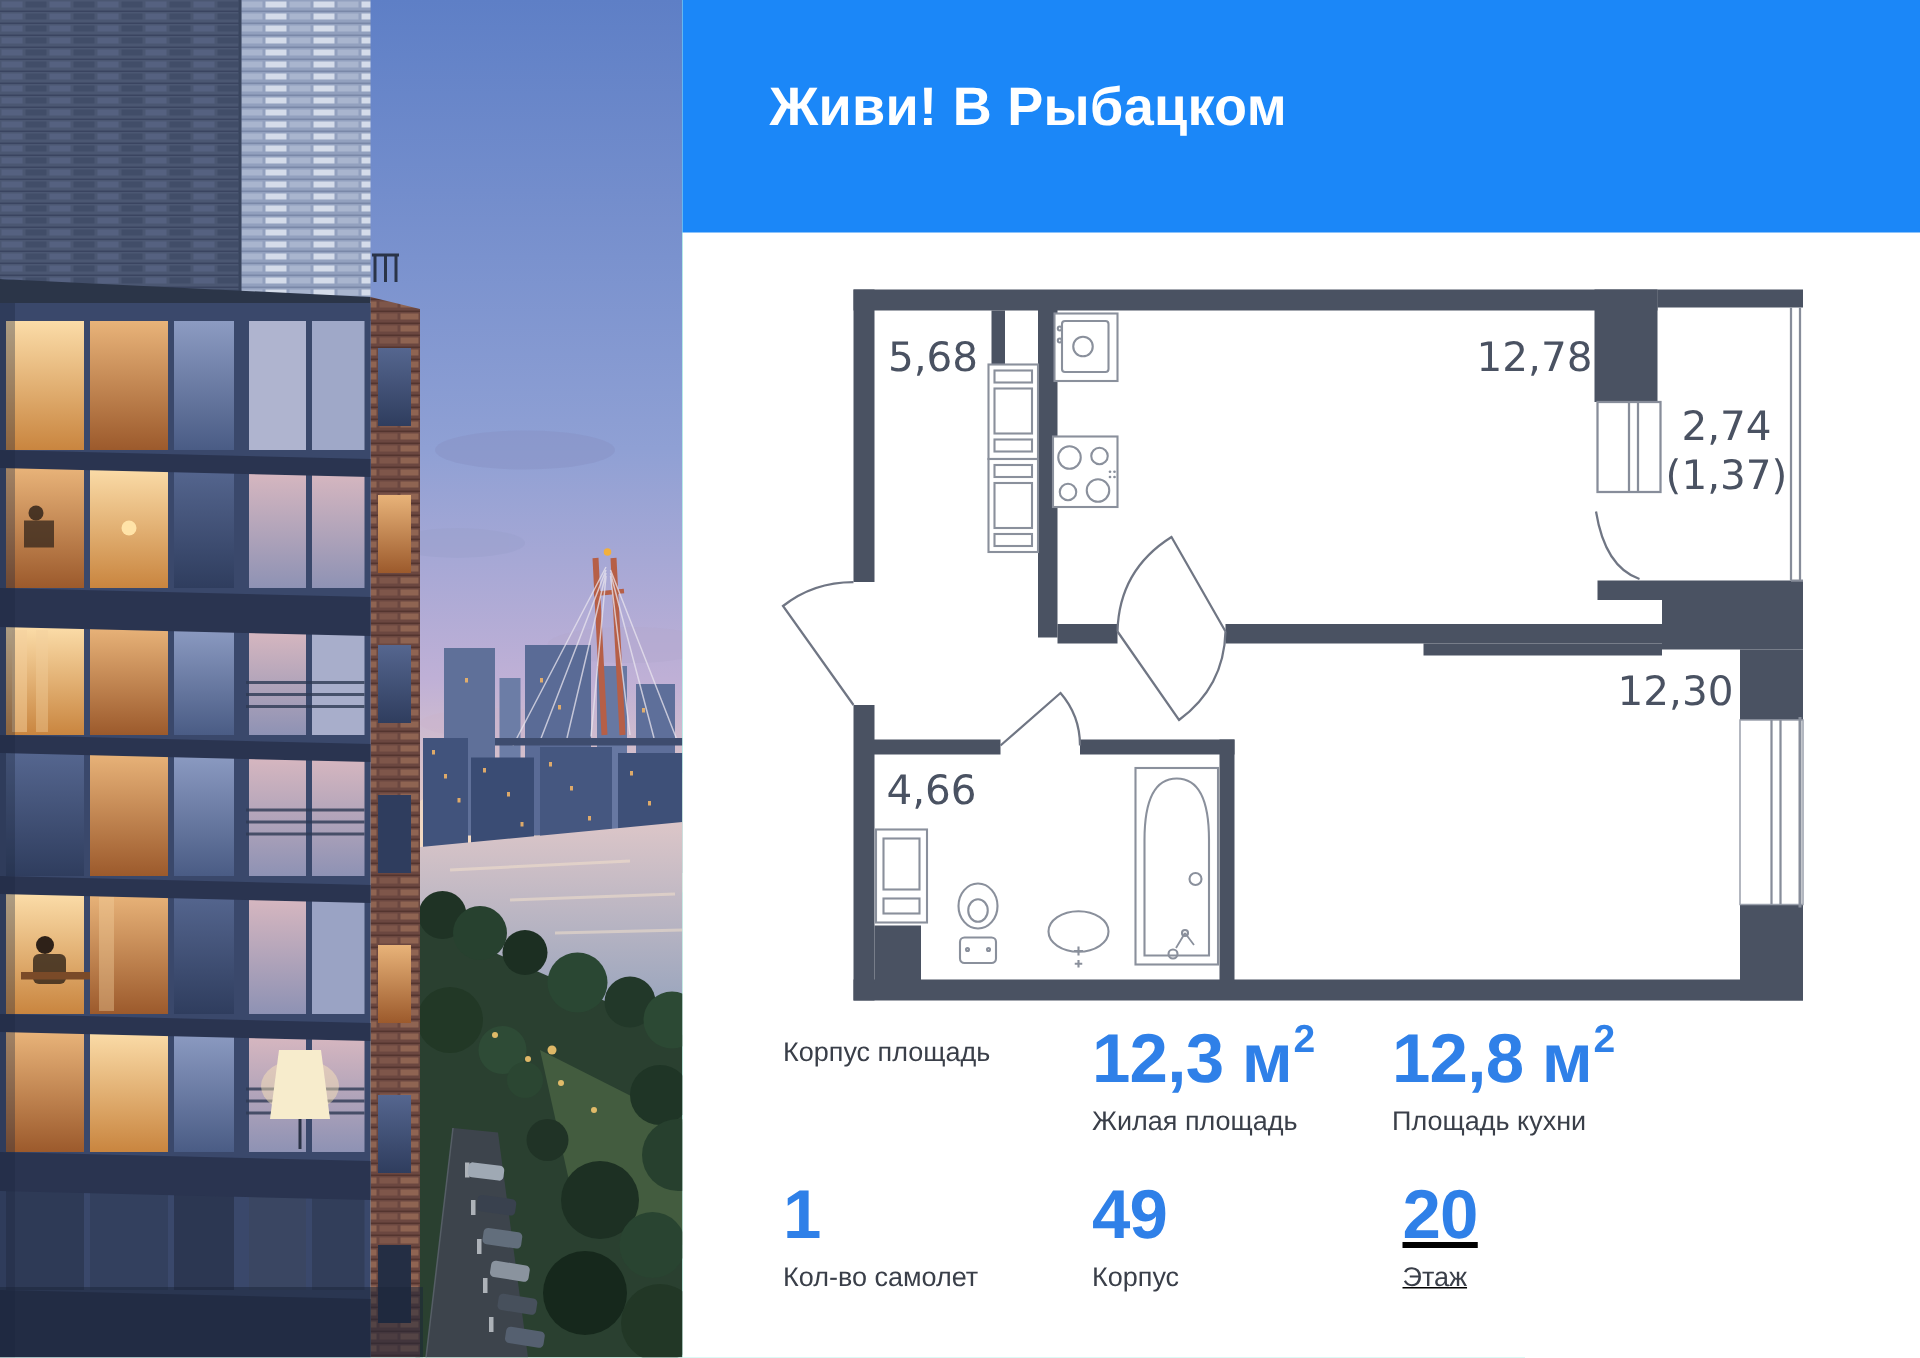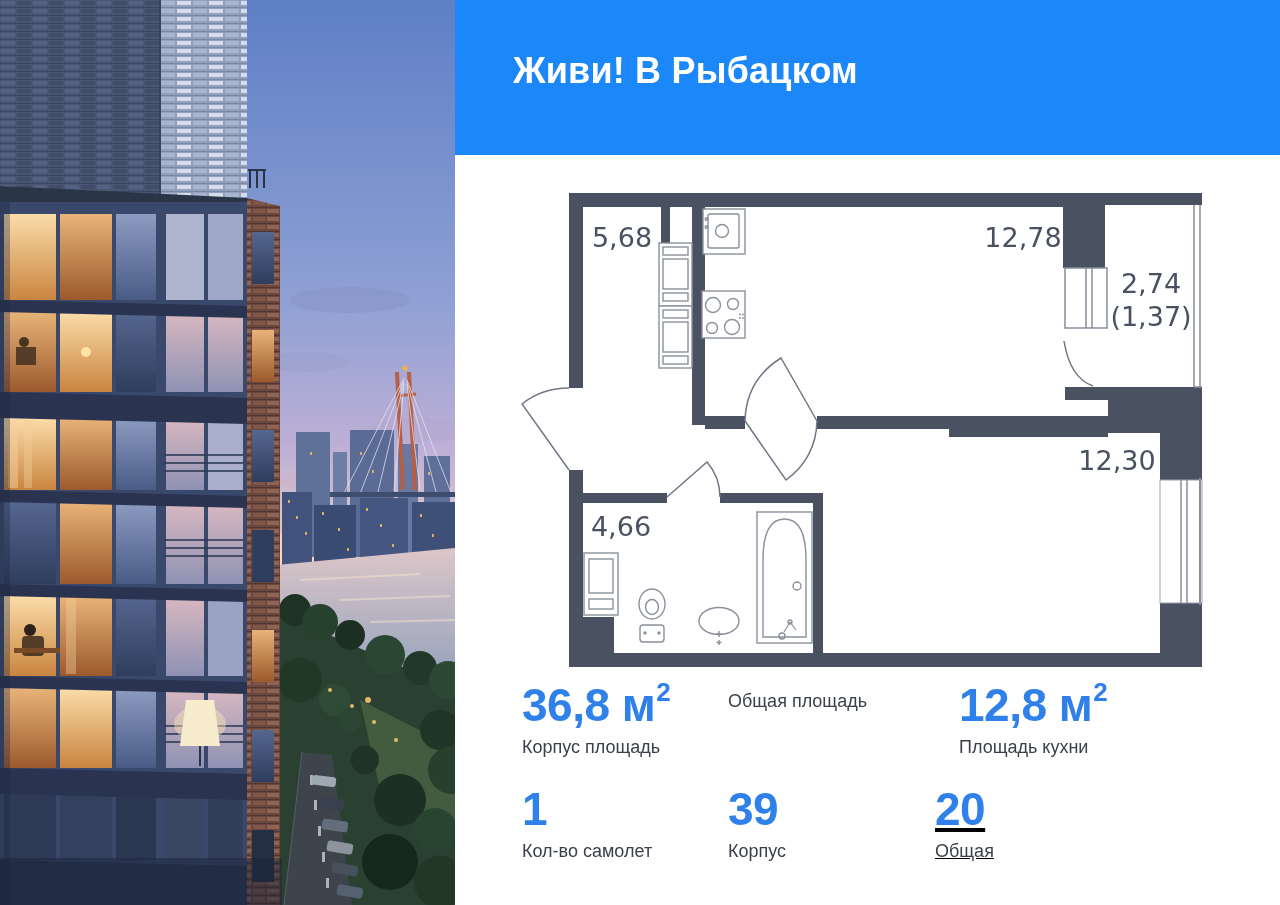--- a/index.html
+++ b/index.html
@@ -14,21 +14,21 @@
   #logo{position:absolute;right:54px;top:44px;display:flex;align-items:center;gap:13px;height:56px;}
   #logo-text{font-size:55px;font-weight:600;color:#fff;letter-spacing:-1.5px;line-height:1;}
   
   #plan{position:absolute;left:50px;top:185px;}
   #plan text{font-family:"DejaVu Sans","Liberation Sans",sans-serif;font-size:27px;font-weight:500;fill:#4A5262;}
   
   .stat{position:absolute;width:200px;}
   .stat .v{font-size:46px;font-weight:700;line-height:1;letter-spacing:-.5px;white-space:nowrap;}
   .stat .v sup{font-size:26px;position:relative;top:-4px;vertical-align:super;margin-left:1px;}
   .stat .lbl{margin-top:9px;font-size:18px;color:#3A3F49;}
-  .s1{left:67px;top:682px;} .s2{left:273px;top:682px;} .s3{left:504px;top:682px;}
+  .s1{left:67px;top:682px;} .s2{left:273px;top:682px;} .s3{left:473px;top:682px;}
   .s4{left:67px;top:786px;} .s5{left:273px;top:786px;} .s6{left:480px;top:786px;text-decoration:underline;}
 </style>
 </head>
 <body>
 
 <div id="card">
 
   <svg id="photo" viewBox="0 0 455 905" xmlns="http://www.w3.org/2000/svg">
     <defs>
       <linearGradient id="sky" x1="0" y1="0" x2="0" y2="1">
@@ -412,37 +412,37 @@
         <text x="622" y="247" text-anchor="middle">5,68</text>
         <text x="1023" y="247" text-anchor="middle">12,78</text>
         <text x="1151" y="293" text-anchor="middle">2,74</text>
         <text x="1151" y="326" text-anchor="middle">(1,37)</text>
         <text x="1117" y="470" text-anchor="middle">12,30</text>
         <text x="621" y="536" text-anchor="middle">4,66</text>
       </g>
     </svg>
 
     <div class="stat s1">
-      <div class="v" style="color:#2F80E8"><span>36,8</span><span> м</span><sup>2</sup></div>
       <div class="lbl">Корпус площадь</div>
     </div>
     <div class="stat s2">
-      <div class="lbl">Общая площадь</div>
+      <div class="v" style="color:#2F80E8"><span>12,3</span><span> м</span><sup>2</sup></div>
+      <div class="lbl">Жилая площадь</div>
     </div>
     <div class="stat s3">
       <div class="v" style="color:#2F80E8"><span>12,8</span><span> м</span><sup>2</sup></div>
       <div class="lbl">Площадь кухни</div>
     </div>
     <div class="stat s4">
       <div class="v" style="color:#2F80E8"><span>1</span><span></span><sup></sup></div>
       <div class="lbl">Кол-во самолет</div>
     </div>
     <div class="stat s5">
-      <div class="v" style="color:#2F80E8"><span>39</span><span></span><sup></sup></div>
+      <div class="v" style="color:#2F80E8"><span>49</span><span></span><sup></sup></div>
       <div class="lbl">Корпус</div>
     </div>
     <div class="stat s6">
       <div class="v" style="color:#2F80E8"><span>20</span><span></span><sup></sup></div>
-      <div class="lbl">Общая</div>
+      <div class="lbl">Этаж</div>
     </div>
 
   </div>
 </div>
 
 </body></html>

